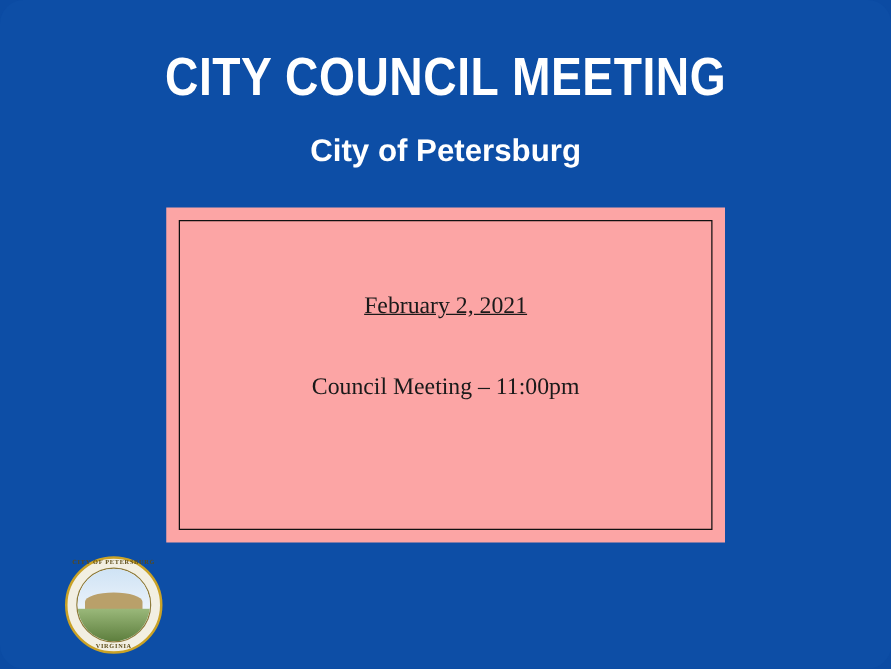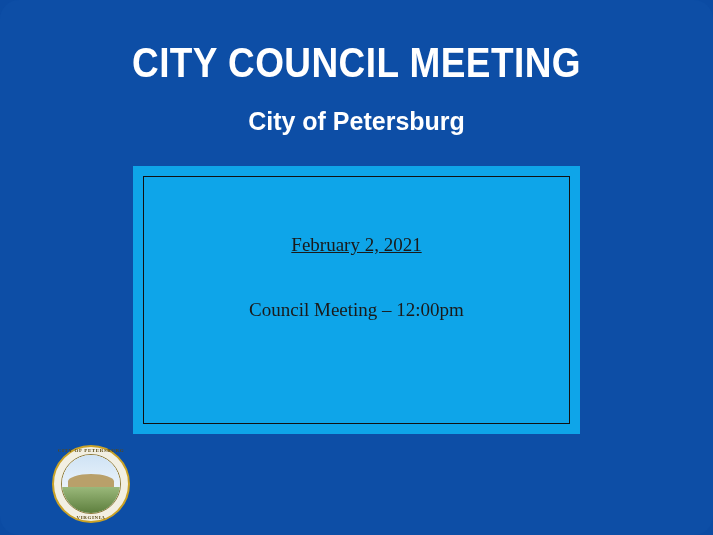--- a/index.html
+++ b/index.html
@@ -44,21 +44,21 @@
     font-size: 25px;
     font-weight: bold;
     font-family: "Liberation Sans", sans-serif;
   }
   .card-outer {
     position: absolute;
     left: 133px;
     top: 166px;
     width: 447px;
     height: 268px;
-    background: #0ea5e9;
+    background: #fca5a5;
     box-sizing: border-box;
     padding: 10px;
   }
   .card-inner {
     width: 100%;
     height: 100%;
     border: 1px solid #111111;
     box-sizing: border-box;
     position: relative;
   }
@@ -156,21 +156,21 @@
 
 <div class="slide">
 
   <div class="title">City Council Meeting</div>
 
   <div class="subtitle">City of Petersburg</div>
 
   <div class="card-outer">
     <div class="card-inner">
       <div class="card-date">February 2, 2021</div>
-      <div class="card-line">Council Meeting – 12:00pm</div>
+      <div class="card-line">Council Meeting – 11:00pm</div>
     </div>
   </div>
 
 
   <div class="seal">
     <div class="seal-ring"></div>
     <div class="seal-ring2">
       <div class="seal-sky"></div>
       <div class="seal-hill"></div>
       <div class="seal-land"></div>

